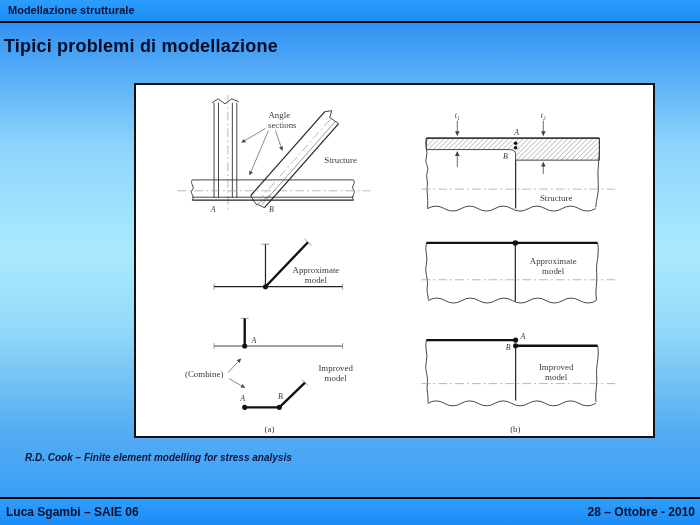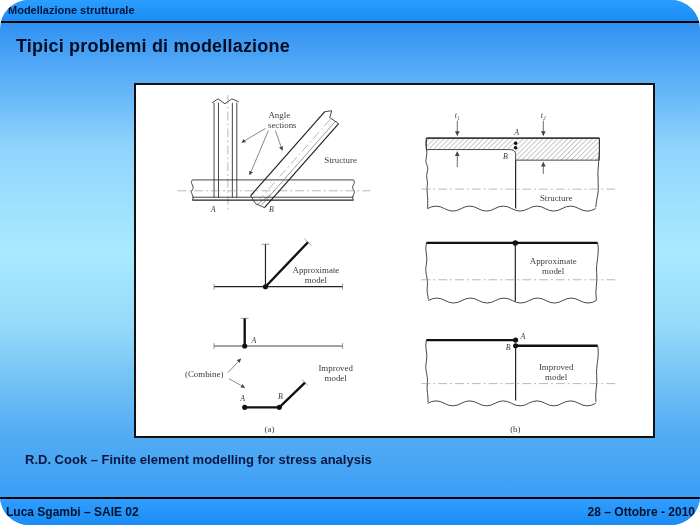--- a/index.html
+++ b/index.html
@@ -2,43 +2,42 @@
 <html><head>
 <meta charset="utf-8">
 <style>
   html,body { margin:0; padding:0; }
   .slide {
     position:relative; width:700px; height:525px; overflow:hidden;
     font-family:"Liberation Sans", sans-serif;
     background: linear-gradient(180deg,
       #1f85f0 0%, #8fd4fc 28%, #aaeaff 48%,
       #95daf9 62%, #55adf2 82%, #2f98f8 100%);
-    border-radius: 29px;
   }
   .topbar {
     position:absolute; top:0; left:0; right:0; height:21px;
     background:linear-gradient(180deg,#2b9dff,#1b8cf5);
     color:#001536; font-weight:bold; font-size:11px;
     padding:4px 0 0 8px; box-sizing:border-box;
   }
   .rule { position:absolute; left:0; right:0; height:2px; background:#000; }
   .rule-top { top:21px; }
   .rule-bottom { bottom:26px; }
   .title {
-    position:absolute; top:36px; left:16px; margin:0;
+    position:absolute; top:36px; left:4px; margin:0;
     font-size:18px; font-weight:bold; color:#000c24; letter-spacing:0.2px;
   }
   .figure-box {
     position:absolute; left:134px; top:83px; width:521px; height:355px;
     background:#ffffff; border:2px solid #111; box-sizing:border-box;
   }
   .figure-box svg { display:block; width:100%; height:100%; }
   .citation {
     position:absolute; top:452px; left:25px; margin:0;
-    font-size:13px; font-weight:bold; color:#0a1640;
+    font-size:10px; font-weight:bold; font-style:italic; color:#0a1640;
   }
   .footbar {
     position:absolute; bottom:0; left:0; right:0; height:26px;
     background:linear-gradient(180deg,#2f9eff,#1b8cf5);
     color:#00122e; font-weight:bold; font-size:12px;
     display:flex; justify-content:space-between; align-items:center;
     padding:0 5px 0 6px; box-sizing:border-box;
   }
   
   .ln  { stroke:#2f2f2f; stroke-width:0.9; fill:none; }
@@ -190,17 +189,17 @@
         <text class="ft" x="404" y="298" text-anchor="middle">model</text>
         <text class="ft" x="362.7" y="351" text-anchor="middle">(b)</text>
       </g>
     </svg>
   </div>
 
   <p class="citation">R.D. Cook – Finite element modelling for stress analysis</p>
 
   <div class="rule rule-bottom"></div>
   <footer class="footbar">
-    <span>Luca Sgambi – SAIE 02</span>
+    <span>Luca Sgambi – SAIE 06</span>
     <span>28 – Ottobre - 2010</span>
   </footer>
 
 </div>
 
 </body></html>

